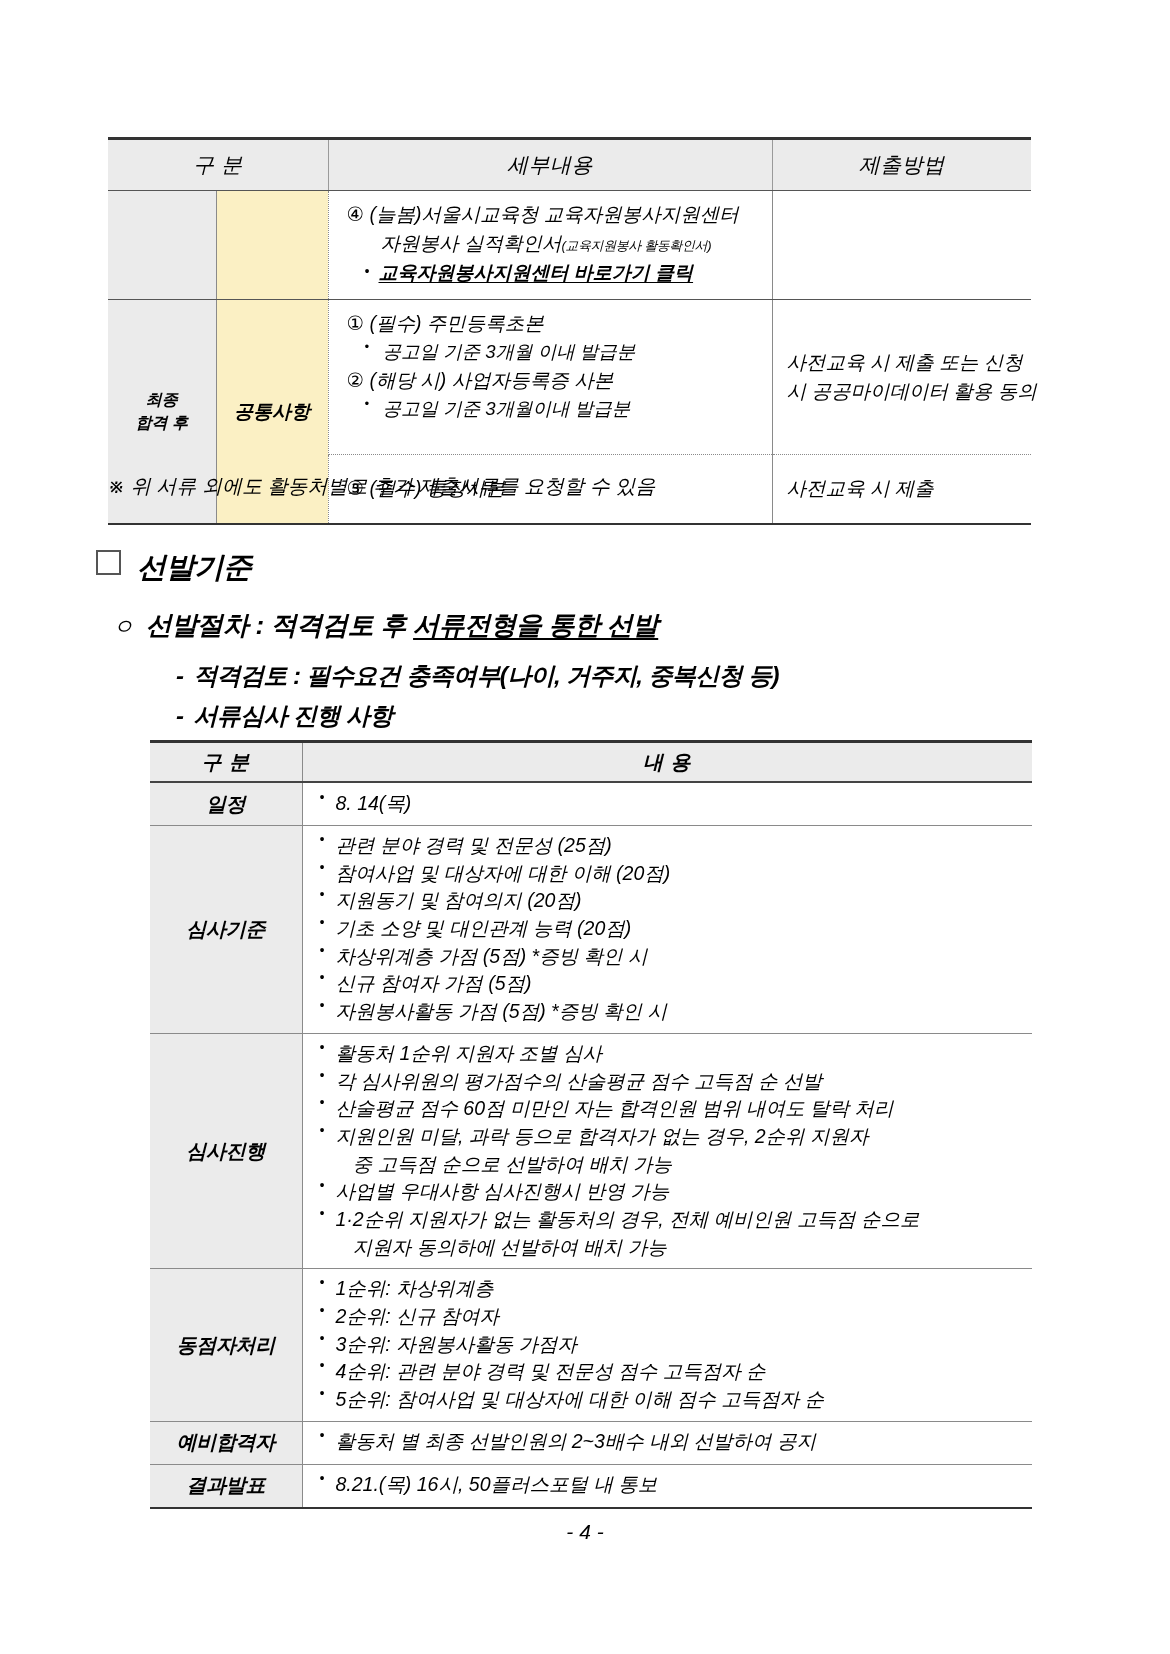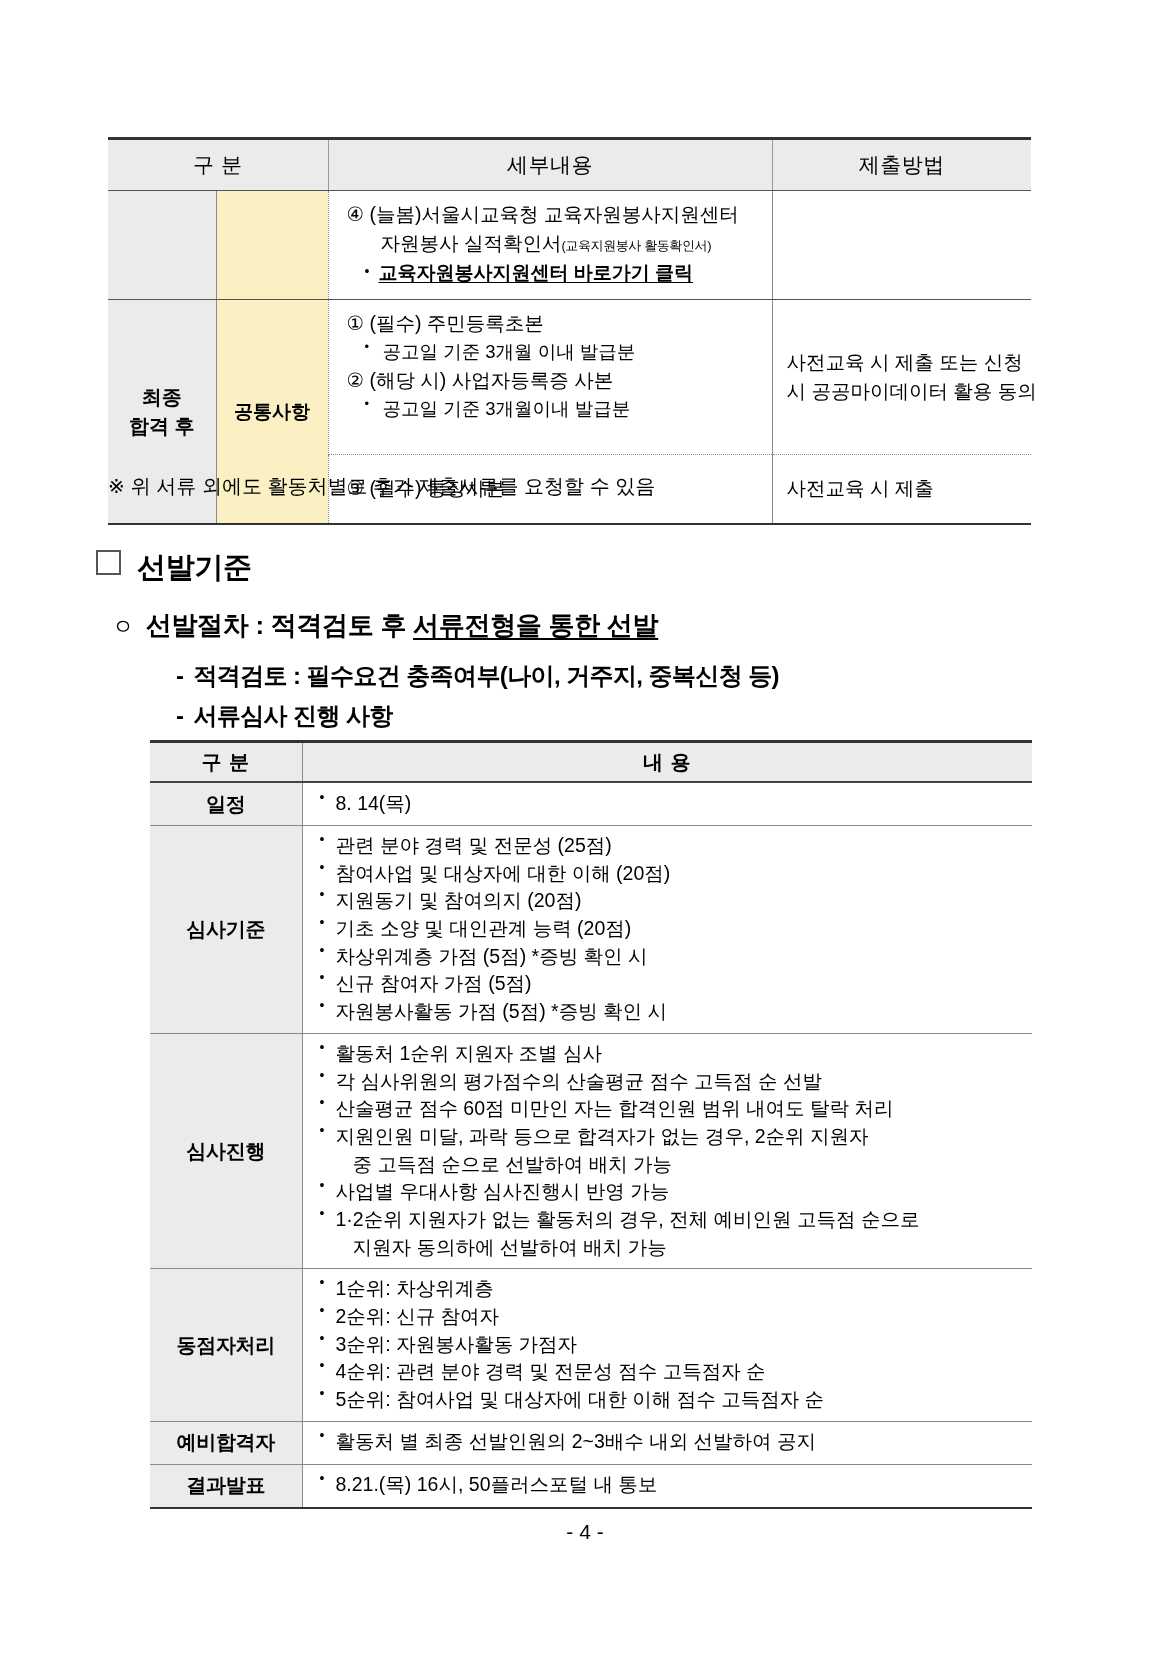--- a/index.html
+++ b/index.html
@@ -15,20 +15,21 @@
     color: #000000;
     position: relative;
     overflow: hidden;
   }
   .page {
     position: relative;
     width: 973px;
     height: 1654px;
     padding: 0;
     box-sizing: border-box;
+    font-style: italic;
   }
 
   
   .doc-table-wrap {
     position: absolute;
     left: 108px;
     top: 137px;
     width: 923px;
   }
   table.doc-table {
@@ -49,21 +50,21 @@
     font-size: 21px;
     font-weight: normal;
     text-align: center;
     letter-spacing: 0.5px;
   }
   .t1-head th.sep-l { border-left: 1px solid #9a9a9a; }
 
   .cell-gubun {
     background: #ebebeb;
     text-align: center;
-    font-size: 20px;
+    font-size: 16px;
     font-weight: bold;
     line-height: 1.42;
   }
   .cell-common {
     background: #fbf0c4;
     text-align: center;
     font-size: 19px;
     font-weight: bold;
   }
   .cell-detail {

